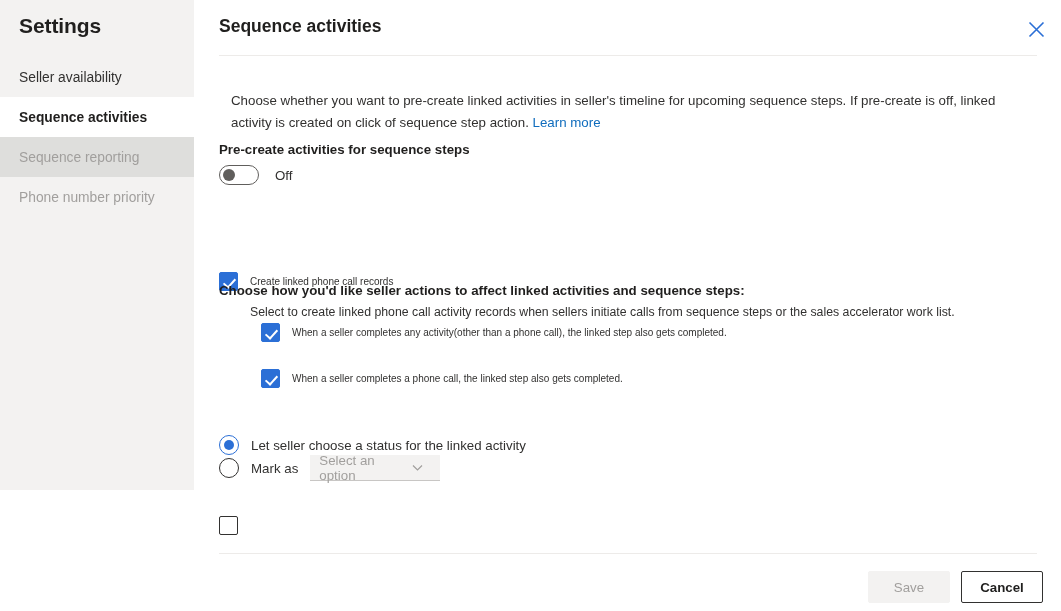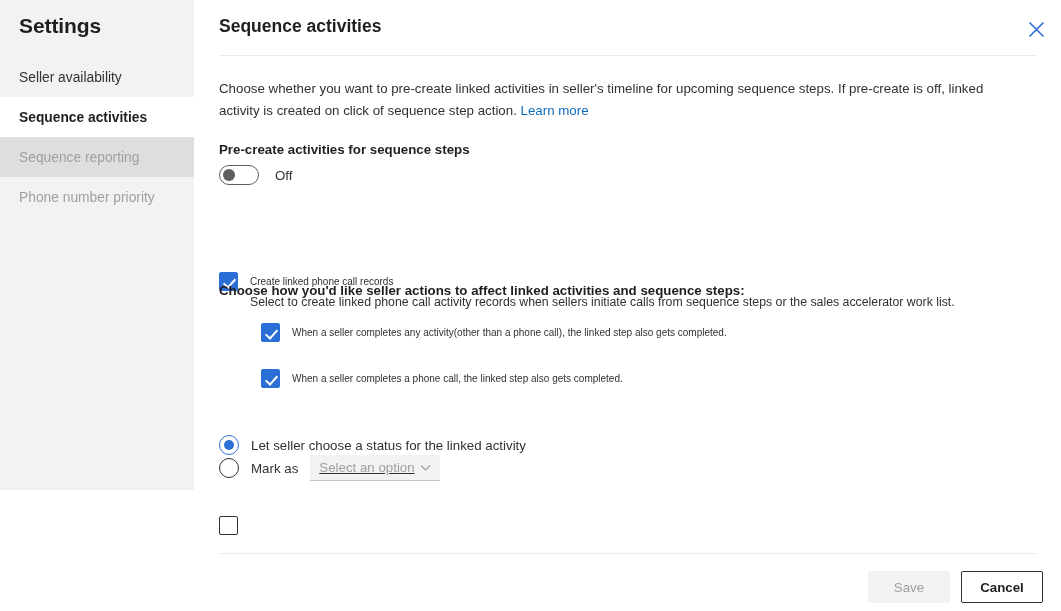--- a/index.html
+++ b/index.html
@@ -115,21 +115,21 @@
     position: absolute;
     left: 25px;
     top: 78px;
     width: 820px;
   }
   #intro {
     font-size: 13.3px;
     line-height: 22px;
     color: #323130;
     width: 808px;
-    margin: 0;
+    margin: 12px;
   }
   #learn-more {
     color: #0f6cbd;
     text-decoration: none;
     cursor: pointer;
   }
 
   .section-label {
     font-size: 13.3px;
     font-weight: 700;
@@ -207,21 +207,21 @@
   .cb-label {
     margin-left: 12px;
     font-size: 10px;
     color: #323130;
     line-height: 19px;
   }
   .cb-sub {
     font-size: 12.3px;
     color: #323130;
     line-height: 18px;
-    margin-top: 2px;
+    margin-top: 12px;
   }
 
   #create-linked-block {
     position: absolute;
     left: 0;
     top: 194px;
     width: 820px;
   }
   #create-linked-sub {
     margin-left: 31px;
@@ -285,23 +285,22 @@
   
   #mark-as-dropdown {
     margin-left: 12px;
     width: 130px;
     height: 26px;
     background: #f3f2f1;
     border: none;
     border-bottom: 1px solid #c8c6c4;
     display: flex;
     align-items: center;
-    padding: 0 8px 0 9px;
-    cursor: pointer;
-    text-decoration: underline;
+    padding: 0 16px 0 9px;
+    cursor: pointer;
   }
   #dropdown-value {
     font-size: 13.3px;
     color: #a19f9d;
     flex: 1;
   }
   #dropdown-chevron {
     color: #a19f9d;
     flex: none;
     display: flex;

